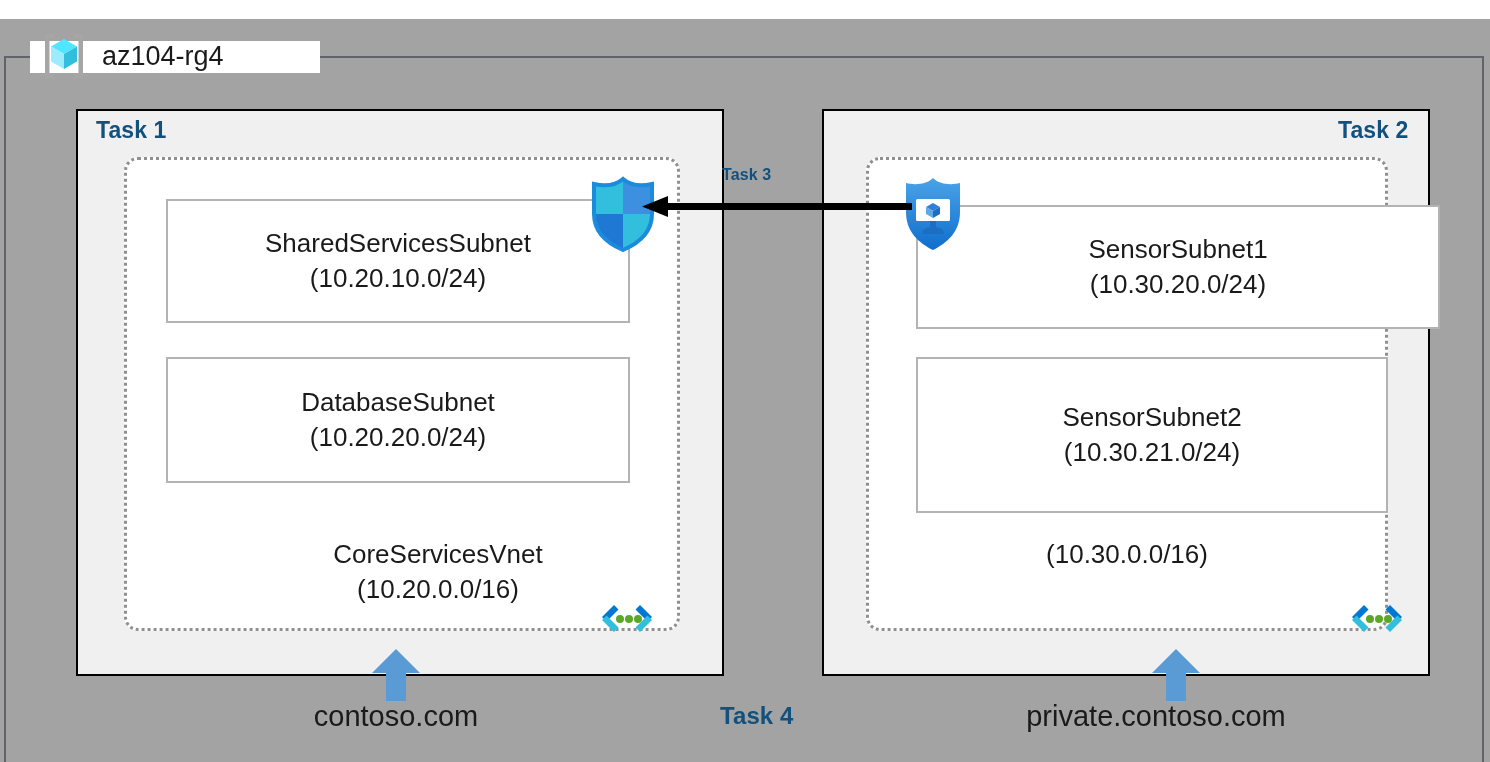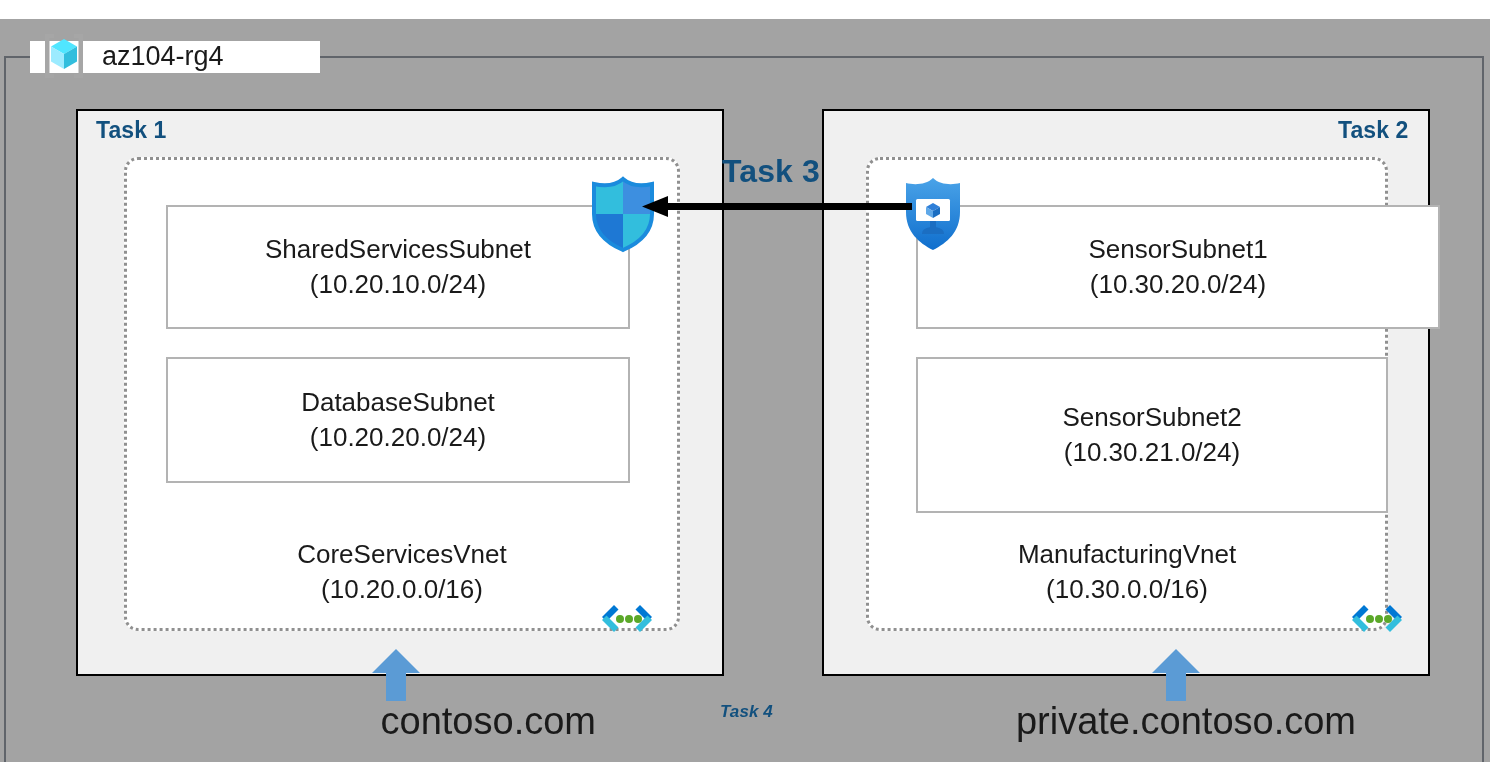--- a/index.html
+++ b/index.html
@@ -78,61 +78,61 @@
   .task-label {
     position: absolute;
     font-size: 23px;
     font-weight: bold;
     color: #12507e;
     white-space: nowrap;
     letter-spacing: 0.1px;
   }
   #task1-label { left: 96px;  top: 98px; }
   #task2-label { left: 1338px; top: 98px; }
-  #task3-label { left: 722px; top: 134px; font-size: 32px; }
-  #task4-label { left: 720px; top: 683px; font-size: 17px; font-style: italic; }
+  #task3-label { left: 722px; top: 147px; font-size: 16px; }
+  #task4-label { left: 720px; top: 683px; font-size: 24px; }
 
   
   .vnet {
     position: absolute;
     border: 3px dotted #909090;
     border-radius: 14px;
     background: #ffffff;
     box-sizing: border-box;
   }
   #vnet-left  { left: 124px; top: 138px; width: 556px; height: 474px; }
   #vnet-right { left: 866px; top: 138px; width: 522px; height: 474px; }
 
   .vnet-caption {
     position: absolute;
     text-align: center;
     font-size: 26px;
     color: #1a1a1a;
     line-height: 1.33;
     white-space: nowrap;
   }
-  #vnet-left-caption  { left: 124px; top: 518px; width: 556px; }
+  #vnet-left-caption  { left: 124px; top: 518px; width: 556px; padding-left: 36px; }
   #vnet-right-caption { left: 866px; top: 518px; width: 522px; }
 
   
   .subnet {
     position: absolute;
     background: #ffffff;
     border: 2px solid #b3b3b3;
     box-sizing: border-box;
     display: flex;
     flex-direction: column;
     align-items: center;
     justify-content: center;
     text-align: center;
     font-size: 26px;
     color: #1a1a1a;
     line-height: 1.33;
   }
-  #subnet-shared   { left: 166px; top: 186px; width: 464px; height: 124px; }
+  #subnet-shared   { left: 166px; top: 180px; width: 464px; height: 124px; }
   #subnet-database { left: 166px; top: 338px; width: 464px; height: 126px; }
   #subnet-sensor1  { left: 916px; top: 186px; width: 524px; height: 124px; }
   #subnet-sensor2  { left: 916px; top: 338px; width: 472px; height: 156px; }
 
   .subnet-line { display: block; }
 
   
   .vnet-glyph {
     position: absolute;
     width: 62px;
@@ -155,24 +155,24 @@
     height: 24px;
   }
 
   
   .dns-arrow { position: absolute; width: 48px; height: 52px; }
   #dns-arrow-left  { left: 372px;  top: 630px; }
   #dns-arrow-right { left: 1152px; top: 630px; }
 
   .dns-label {
     position: absolute;
-    font-size: 38px;
+    font-size: 29px;
     color: #1a1a1a;
     white-space: nowrap;
-    text-align: right;
+    text-align: center;
   }
   #dns-label-left  { left: 196px;  top: 681px; width: 400px; }
   #dns-label-right { left: 956px;  top: 681px; width: 400px; }
 </style>
 </head>
 <body>
 
 <div id="canvas">
 
   <div class="rg-frame"></div>
@@ -237,21 +237,20 @@
     <span class="subnet-line">SensorSubnet1</span>
     <span class="subnet-line">(10.30.20.0/24)</span>
   </div>
 
   <div class="subnet" id="subnet-sensor2">
     <span class="subnet-line">SensorSubnet2</span>
     <span class="subnet-line">(10.30.21.0/24)</span>
   </div>
 
   <div class="vnet-caption" id="vnet-right-caption">
-    <span class="subnet-line">ManufacturingVnet</span>
     <span class="subnet-line">(10.30.0.0/16)</span>
   </div>
 
   <span class="vnet-glyph" id="vnet-glyph-right">
     <svg width="62" height="44" viewBox="0 0 62 44" aria-hidden="true">
       <path d="M18 3 L22.5 7.5 L10.5 19.5 L6 15 Z" fill="#0078d4"></path>
       <path d="M6 18 L10.5 13.5 L22.5 25.5 L18 30 Z" fill="#32bedd"></path>
       <path d="M44 3 L39.5 7.5 L51.5 19.5 L56 15 Z" fill="#0078d4"></path>
       <path d="M56 18 L51.5 13.5 L39.5 25.5 L44 30 Z" fill="#32bedd"></path>
       <circle cx="24" cy="17" r="4" fill="#5ba829"></circle>

